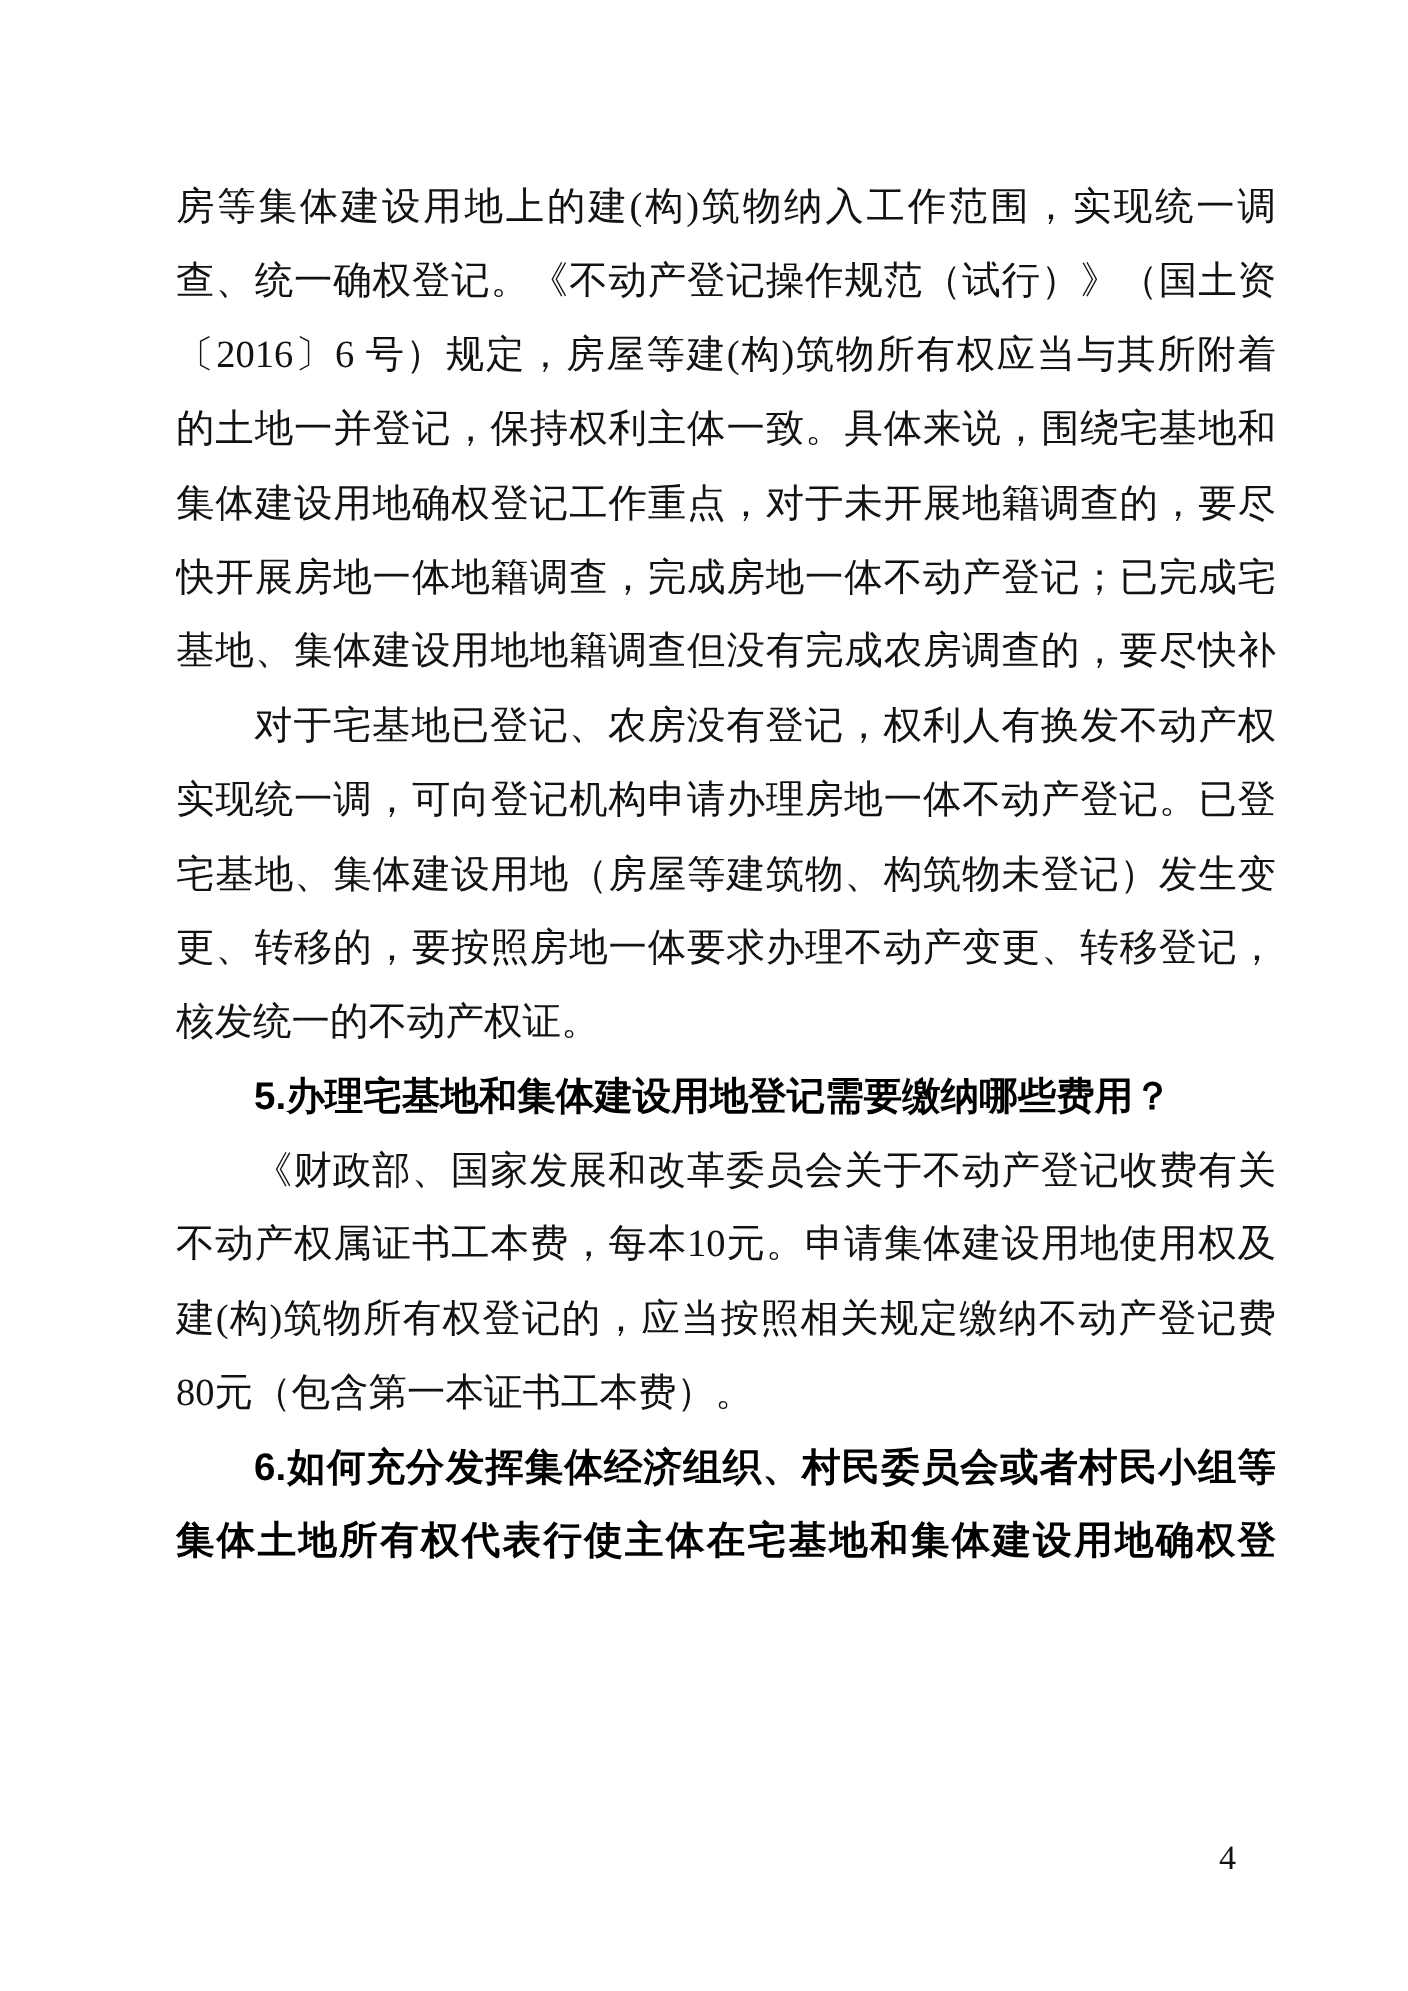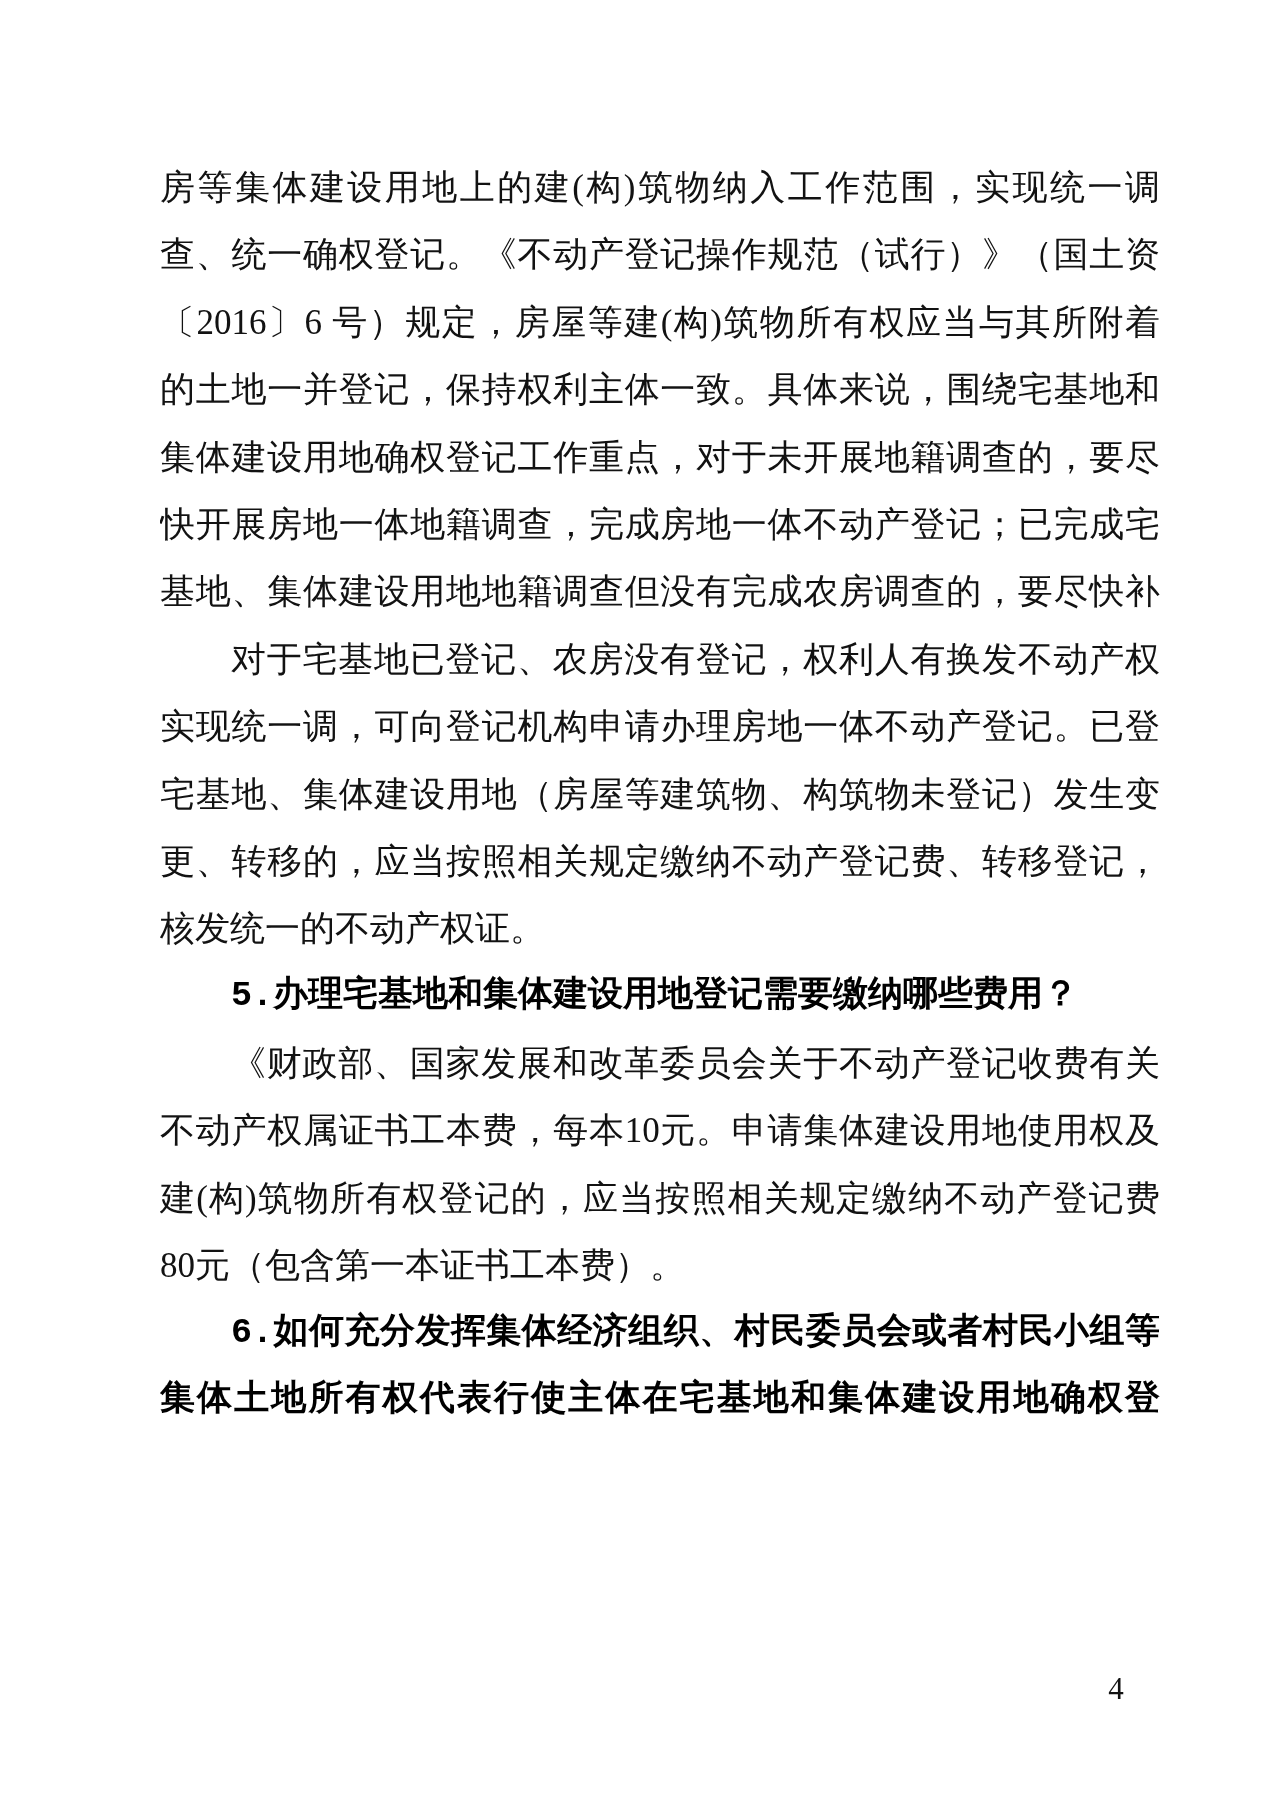--- a/index.html
+++ b/index.html
@@ -37,21 +37,21 @@
   }
   .line.justify {
     text-align: justify;
     text-align-last: justify;
     text-justify: inter-character;
   }
   .line.indent {
     padding-left: 71px;
   }
   .line.heading {
-    font-family: Liberation Mono, monospace;
+    font-family: Liberation Sans, sans-serif;
     font-weight: 700;
     color: #000000;
   }
   .page-number {
     position: absolute;
     left: 1098px;
     top: 1672px;
     width: 36px;
     font-size: 31px;
     line-height: 34px;
@@ -68,21 +68,21 @@
       <div class="line justify">房等集体建设用地上的建(构)筑物纳入工作范围，实现统一调</div>
       <div class="line justify">查、统一确权登记。《不动产登记操作规范（试行）》（国土资规</div>
       <div class="line justify">〔2016〕6 号）规定，房屋等建(构)筑物所有权应当与其所附着</div>
       <div class="line justify">的土地一并登记，保持权利主体一致。具体来说，围绕宅基地和</div>
       <div class="line justify">集体建设用地确权登记工作重点，对于未开展地籍调查的，要尽</div>
       <div class="line justify">快开展房地一体地籍调查，完成房地一体不动产登记；已完成宅</div>
       <div class="line justify">基地、集体建设用地地籍调查但没有完成农房调查的，要尽快补</div>
       <div class="line indent justify">对于宅基地已登记、农房没有登记，权利人有换发不动产权</div>
       <div class="line justify">实现统一调，可向登记机构申请办理房地一体不动产登记。已登记</div>
       <div class="line justify">宅基地、集体建设用地（房屋等建筑物、构筑物未登记）发生变</div>
-      <div class="line justify">更、转移的，应当按照相关规定缴纳不动产登记费、转移登记，</div>
+      <div class="line justify">更、转移的，要按照房地一体要求办理不动产变更、转移登记，</div>
       <div class="line">核发统一的不动产权证。</div>
       <div class="line indent heading">5.办理宅基地和集体建设用地登记需要缴纳哪些费用？</div>
       <div class="line indent justify">《财政部、国家发展和改革委员会关于不动产登记收费有关</div>
       <div class="line justify">不动产权属证书工本费，每本10元。申请集体建设用地使用权及</div>
       <div class="line justify">建(构)筑物所有权登记的，应当按照相关规定缴纳不动产登记费</div>
       <div class="line">80元（包含第一本证书工本费）。</div>
       <div class="line indent heading justify">6.如何充分发挥集体经济组织、村民委员会或者村民小组等</div>
       <div class="line heading justify">集体土地所有权代表行使主体在宅基地和集体建设用地确权登</div>
     </div>
   <div class="page-number">4</div>

